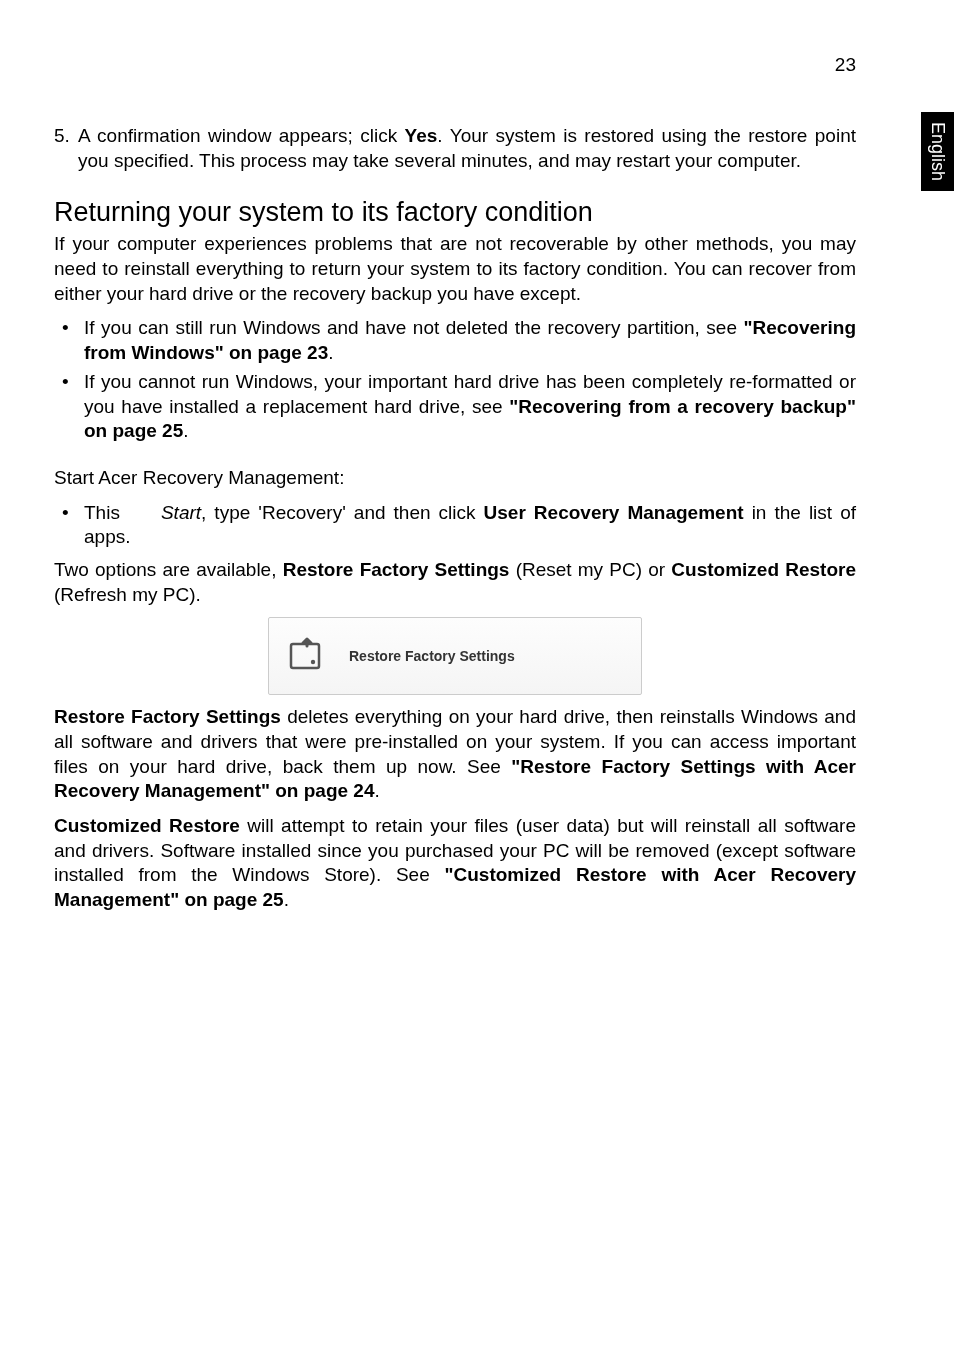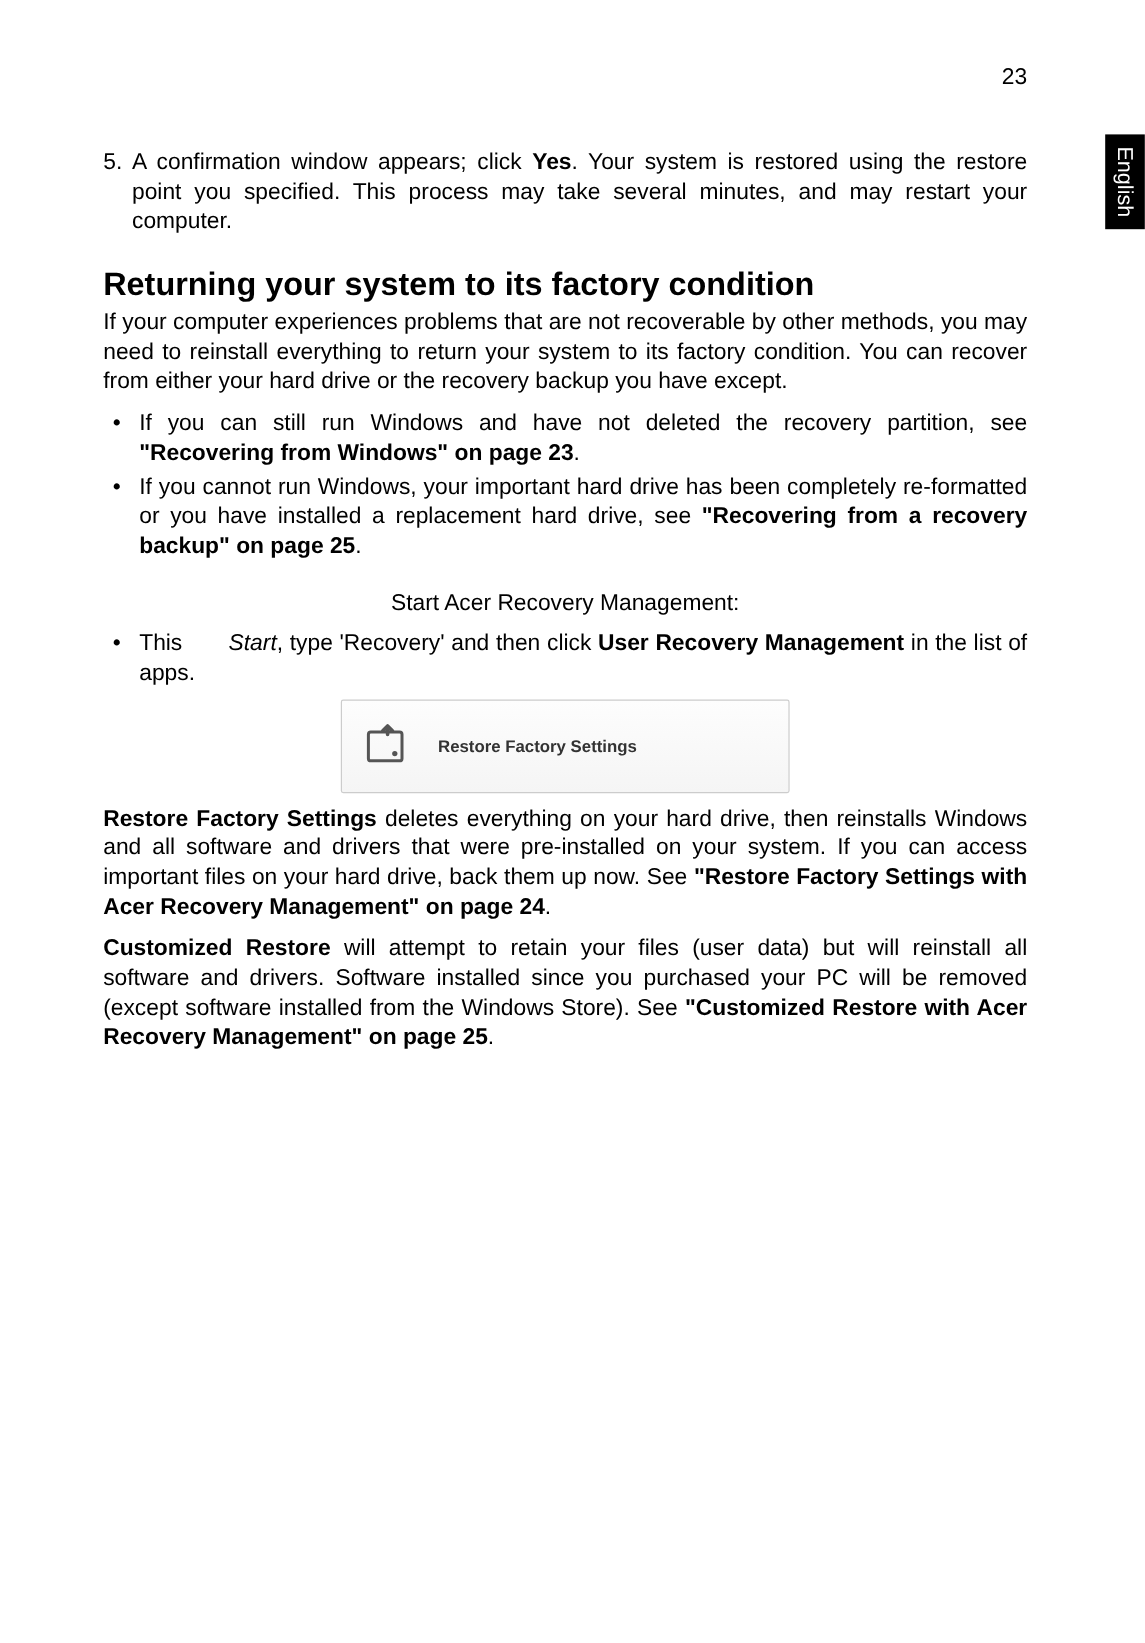--- a/index.html
+++ b/index.html
@@ -1,24 +1,24 @@
 <!DOCTYPE html>
 <html><head>
 <meta charset="utf-8">
 <style>
   * { margin: 0; padding: 0; box-sizing: border-box; }
   body { font-family: Arial, Helvetica, sans-serif; background: #fff; width: 954px; }
-  .page { position: relative; width: 954px; min-height: 1369px; padding: 60px 98px 60px 86px; }
+  .page { position: relative; width: 954px; min-height: 1369px; padding: 60px 98px 60px 54px; }
   .page-num { position: absolute; top: 54px; right: 98px; font-size: 19px; }
   .side-tab { position: absolute; top: 112px; right: 0; background: #000; color: #fff; writing-mode: vertical-rl; text-orientation: mixed; padding: 10px 6px 10px 6px; font-size: 18px; }
   .body-text { font-size: 19px; line-height: 1.3; text-align: justify; margin-bottom: 10px; }
   .list-num { display: flex; font-size: 19px; line-height: 1.3; text-align: justify; margin-top: 64px; margin-bottom: 24px; }
   .list-num .num { flex: 0 0 24px; }
   .list-num .txt { flex: 1; }
-  .h2 { font-size: 27px; font-weight: bold; margin-top: 10px; margin-bottom: 4px; }
+  .h2 { font-size: 27px; font-weight: normal; margin-top: 10px; margin-bottom: 4px; }
   .bullet { display: flex; font-size: 19px; line-height: 1.3; text-align: justify; margin-left: 8px; margin-bottom: 4px; }
   .bullet .dot { flex: 0 0 22px; }
   .bullet .txt { flex: 1; }
   .italic { font-style: italic; margin-left: 33px; }
   b { font-weight: bold; }
   .figure { width: 374px; margin: 4px auto 10px auto; }
   .fig-btn { border: 1px solid #ccc; border-radius: 2px; padding: 18px 14px 18px 18px; display: flex; align-items: center; gap: 22px; margin-bottom: 4px; background: linear-gradient(#fdfdfd, #f5f5f5); }
   .fig-txt { font-size: 14px; color: #333; font-weight: bold; }
   .icon-box { width: 40px; height: 40px; display: flex; align-items: center; justify-content: center; }
   .icon-box svg { width: 40px; height: 40px; }
@@ -46,29 +46,32 @@
       <span>If you can still run Windows and have not deleted the recovery partition, see </span><b>"Recovering from Windows" on page 23</b><span>.</span>
     </div>
   </div>
   <div class="bullet" style="margin-bottom:22px;">
     <div class="dot">•</div>
     <div class="txt">
       <span>If you cannot run Windows, your important hard drive has been completely re-formatted or you have installed a replacement hard drive, see </span><b>"Recovering from a recovery backup" on page 25</b><span>.</span>
     </div>
   </div>
 
-  <div class="body-text" style="text-align:center;">Start Acer Recovery Management:</div>
+  <div class="body-text" style="text-align:left;">Start Acer Recovery Management:</div>
 
   <div class="bullet" style="margin-bottom:8px;">
     <div class="dot">•</div>
     <div class="txt">
       <span>This </span><span class="italic">Start</span><span>, type 'Recovery' and then click </span><b>User Recovery Management</b><span> in the list of apps.</span>
     </div>
   </div>
 
+  <div class="body-text">
+    <span>Two options are available, </span><b>Restore Factory Settings</b><span> (Reset my PC) or </span><b>Customized Restore</b><span> (Refresh my PC).</span>
+  </div>
 
   <div class="figure">
     <div class="fig-btn">
       <div class="icon-box">
         <svg viewBox="0 0 40 40" fill="none" stroke="#555" stroke-width="2.5" stroke-linejoin="round" stroke-linecap="round">
           <rect x="4" y="8" width="28" height="24" rx="2"></rect>
           <circle cx="26" cy="26" r="2.2" fill="#555" stroke="none"></circle>
           <path d="M20 10 L20 3 M20 3 L16 7 M20 3 L24 7" stroke-width="3"></path>
         </svg>
       </div>

